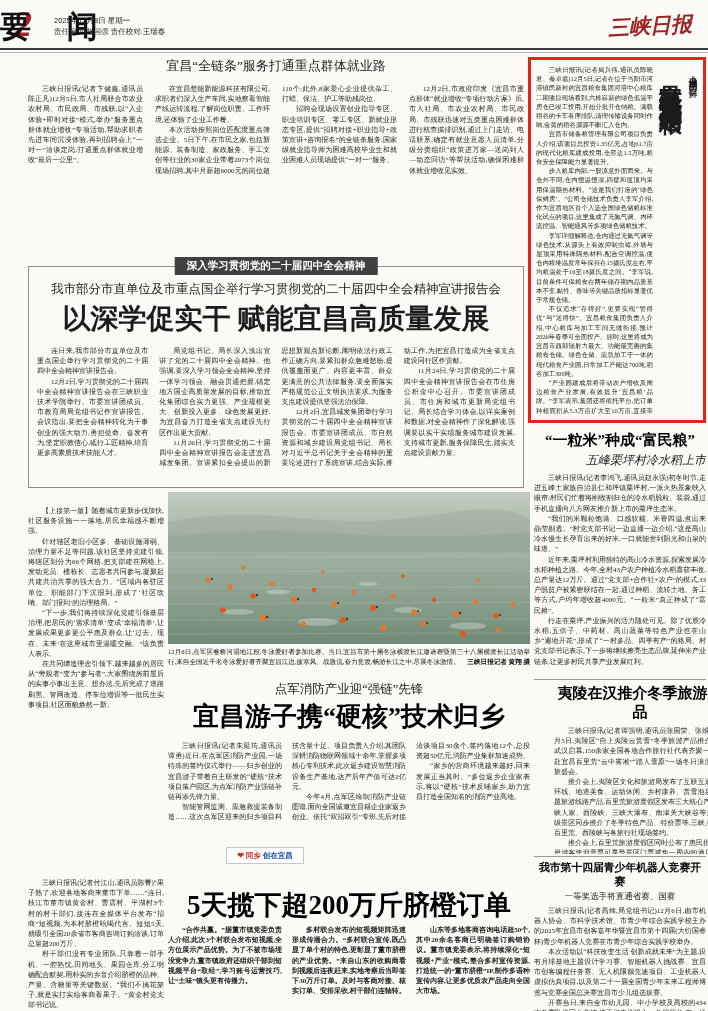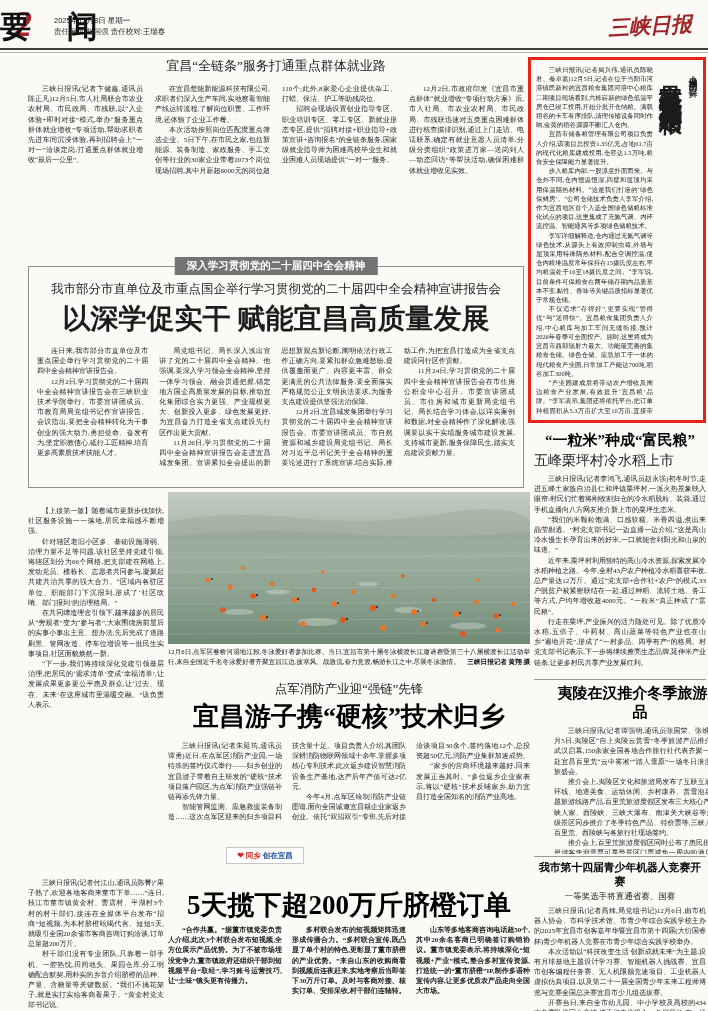--- a/index.html
+++ b/index.html
@@ -32,21 +32,21 @@
 
   
   .grainbox { position:absolute; left:528px; top:57px; width:178px; height:366px;
     border:3px solid #e4251c; background:#fbfaf6; display:flex; flex-direction:row; padding:5px 3px 5px 5px; }
   .grain-body { flex:1; overflow:hidden; }
   .grain-headline { writing-mode:vertical-rl; font-size:23px; font-weight:bold; width:32px; line-height:30px; letter-spacing:2px; height:100%; text-align:justify; }
   .grain-kicker { writing-mode:vertical-rl; font-size:9px; width:15px; line-height:14px; padding-top:4px; letter-spacing:1px; color:#111; }
 
   
   .lecturebox { position:absolute; left:28px; top:266px; width:496px; height:222px; border:1px solid #8f8f8f; background:#fbfaf6; }
-  .badge { position:absolute; top:-10px; left:50%; transform:translateX(-50%); background:#737373; color:#fff;
+  .badge { position:absolute; top:-10px; left:50%; transform:translateX(-50%); background:#404040; color:#fff;
     font-size:10.5px; font-weight:bold; padding:2px 12px; white-space:nowrap; font-family:"Liberation Sans",sans-serif; }
   .lec-sub { text-align:center; font-size:12.5px; margin-top:14px; }
   .lec-head { text-align:center; font-size:28px; font-weight:bold; margin-top:2px; }
   .lec-body { margin:8px 8px 0 8px; height:146px; column-count:4; column-gap:11px; overflow:hidden; }
 
   
   .leftcol-cont { position:absolute; left:28px; top:506px; width:136px; height:366px; overflow:hidden; }
   .leftcol-orange { position:absolute; left:28px; top:878px; width:136px; height:133px; overflow:hidden; }
 
   
@@ -66,21 +66,21 @@
 
   
   .orange { position:absolute; left:168px; top:869px; width:362px; }
   .orange .kicker { font-size:12px; }
   .orange .headline { font-size:27px; margin-top:18px; }
   .orange .bodytext { margin-top:2px; height:72px; column-count:3; column-gap:10px; overflow:hidden;font-weight:bold; }
 
   
   .rice { position:absolute; left:534px; top:431px; width:172px; height:246px; overflow:hidden; }
   .rice .headline { font-size:15px; }
-  .rice .sub { text-align:left; font-size:14px; color:#222; margin:2px 0 4px 0; }
+  .rice .sub { text-align:right; font-size:12px; color:#222; margin:2px 0 4px 0;font-style:italic; }
   .yiling { position:absolute; left:534px; top:684px; width:172px; height:170px; overflow:hidden;margin-left:20px; }
   .yiling .headline { font-size:15px; margin-bottom:4px; }
   .robot { position:absolute; left:534px; top:861px; width:172px; height:150px; overflow:hidden; }
   .robot .headline { font-size:10.8px; }
   .robot .sub { text-align:center; font-size:8.5px; margin:2px 0 3px 0; }
   .rsep { position:absolute; left:534px; width:172px; height:1px; background:#9a9a9a; }
   .rsep1 { top:679px; } .rsep2 { top:856px; }
 </style>
 </head>
 <body>
@@ -131,22 +131,22 @@
       <p>局党组书记、局长深入浅出宣讲了党的二十届四中全会精神。他强调,要深入学习领会全会精神,坚持一体学习领会、融会贯通把握,锚定地方国企高质量发展的目标,推动宜化集团综合实力更强、产业规模更大、创新投入更多、绿色发展更好,为宜昌奋力打造全省支点建设先行区作出更大贡献。</p>
       <p>11月26日,学习贯彻党的二十届四中全会精神宣讲报告会走进宜昌城发集团。宣讲紧扣全会提出的新思想新观点新论断,阐明依法行政工作正确方向,要紧扣群众急难愁盼,提供覆盖面更广、内容更丰富、群众更满意的公共法律服务,要全面落实严格规范公正文明执法要求,为服务支点建设提供坚强法治保障。</p>
       <p>12月2日,宜昌城发集团举行学习贯彻党的二十届四中全会精神宣讲报告会。市委宣讲团成员、市自然资源和城乡建设局党组书记、局长对习近平总书记关于全会精神的重要论述进行了系统宣讲,结合实际,推动工作,为把宜昌打造成为全省支点建设同行区作贡献。</p>
       <p>11月24日,学习贯彻党的二十届四中全会精神宣讲报告会在市住房公积金中心召开。市委宣讲团成员、市住房和城市更新局党组书记、局长结合学习体会,以详实案例和数据,对全会精神作了深化解读,强调要以实干实绩服务城市建设发展,支持城市更新,服务保障民生,踏实支点建设贡献力量。</p>
     </div>
 </div>
 
 <div class="leftcol-cont bodytext bt7">
     <p>【上接第一版】随着城市更新步伐加快,社区服务设施一一落地,居民幸福感不断增强。</p>
     <p>针对辖区老旧小区多、基础设施薄弱、治理力量不足等问题,该社区坚持党建引领,将辖区划分为66个网格,把支部建在网格上,发动党员、楼栋长、志愿者共同参与,凝聚起共建共治共享的强大合力。“区域内各驻区单位、职能部门下沉报到,形成了‘社区吹哨、部门报到’的治理格局。”</p>
+    <p>“下一步,我们将持续深化党建引领基层治理,把居民的‘需求清单’变成‘幸福清单’,让发展成果更多更公平惠及群众,让‘过去、现在、未来’在这座城市里温暖交融。”该负责人表示。</p>
     <p>在共同缔造理念引领下,越来越多的居民从“旁观者”变为“参与者”,大家围绕房前屋后的实事小事出主意、想办法,先后完成了道路刷黑、管网改造、停车位增设等一批民生实事项目,社区面貌焕然一新。</p>
-    <p>“下一步,我们将持续深化党建引领基层治理,把居民的‘需求清单’变成‘幸福清单’,让发展成果更多更公平惠及群众,让‘过去、现在、未来’在这座城市里温暖交融。”该负责人表示。</p>
   </div>
 <div class="leftcol-orange bodytext bt7">
     <p>三峡日报讯(记者付江山,通讯员陈菁)“果子熟了,欢迎各地客商来董市下单……”连日,枝江市董市镇黄金村、曹店村、平湖村3个村的村干部们,接连在全媒体平台发布“招商”短视频,为本村脐橙吆喝代言。短短5天,就吸引全国20余省市客商咨询订购洽谈,订单总量超200万斤。</p>
     <p>村干部们没有专业团队,只靠着一部手机、一腔热忱,田间地头、果园仓库,分工明确配合默契,用朴实的乡音介绍脐橙的品种、产量、含糖量等关键数据。“我们不搞花架子,就是实打实给客商看果子。”黄金村党支部书记说。</p>
   </div>
 
 <div class="photo">
   <svg width="362" height="152" viewBox="0 0 362 152" xmlns="http://www.w3.org/2000/svg">
     <defs>
       <linearGradient id="waterg" x1="0" y1="0" x2="0" y2="1">

